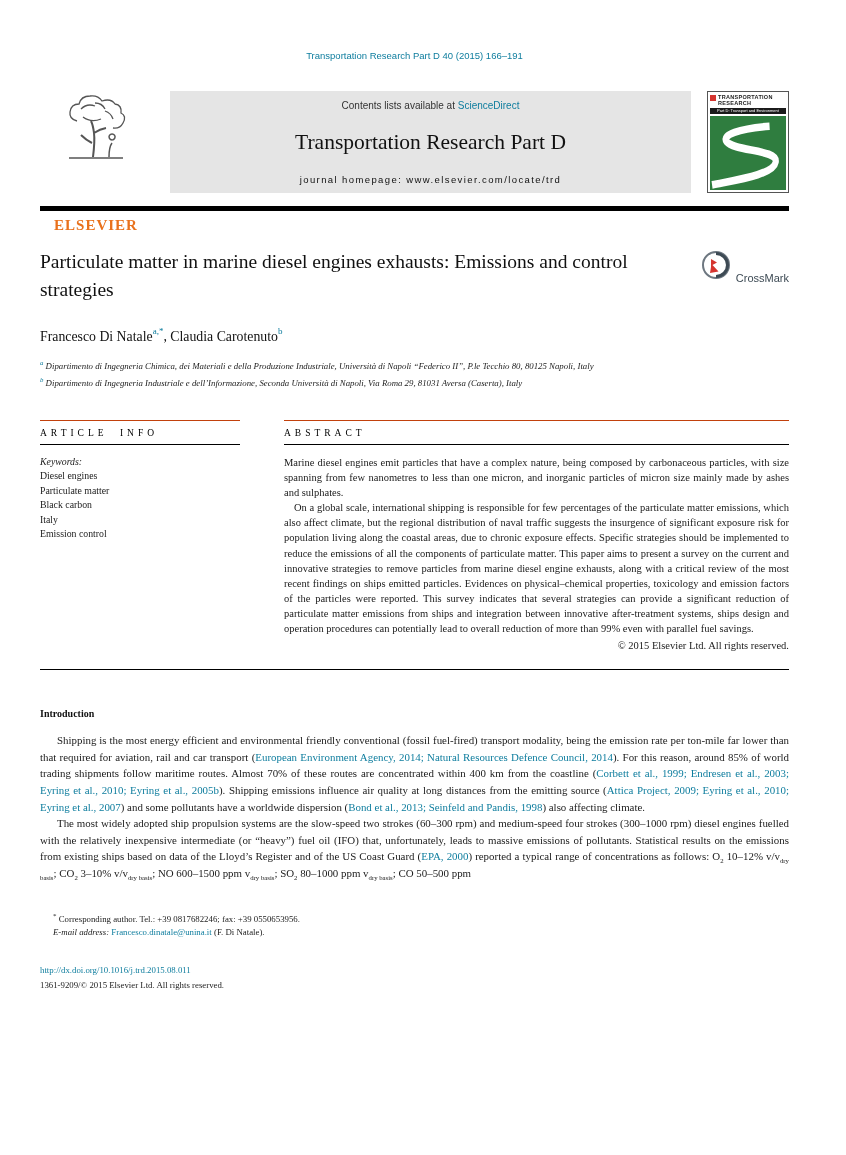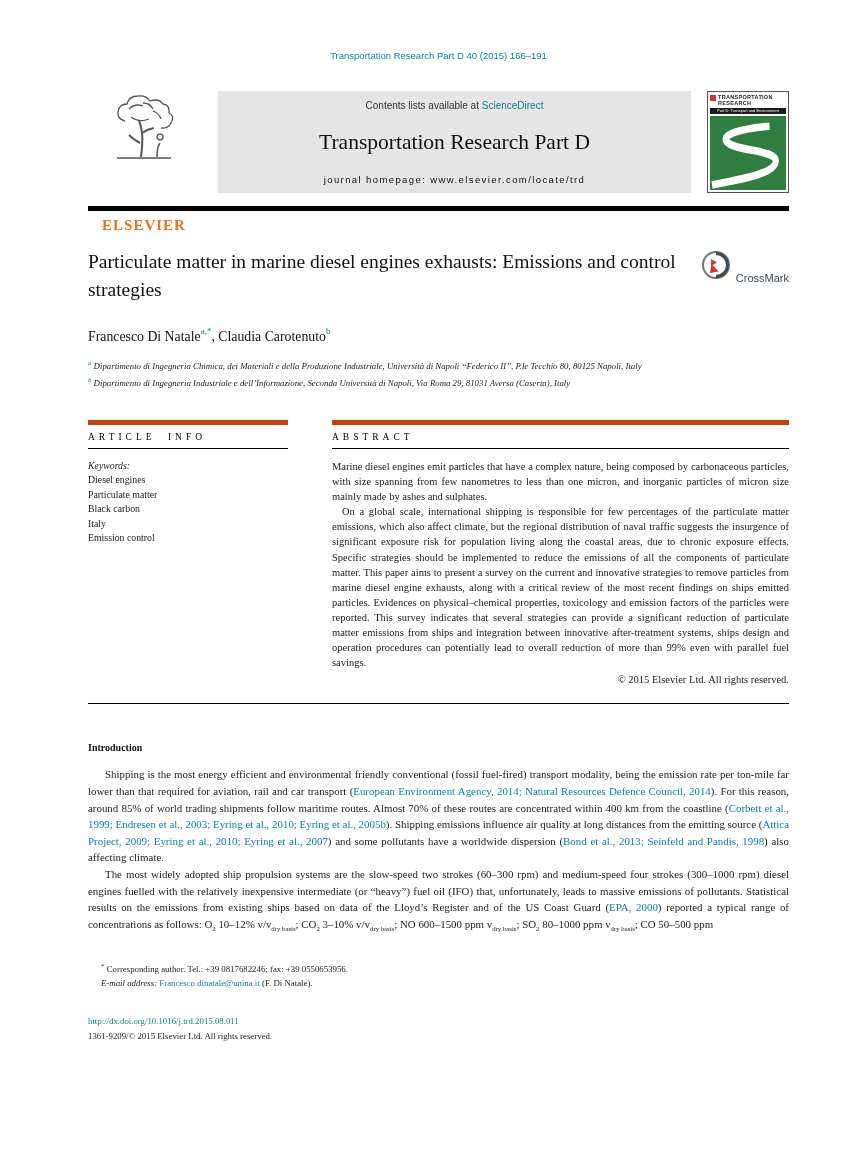--- a/index.html
+++ b/index.html
@@ -7,21 +7,21 @@
     --elsevier-orange:#e9711c;
     --header-gray:#e5e5e5;
     --cover-green:#2f7d3f;
     --crossmark-red:#d5342f;
   }
   html,body{margin:0;padding:0;background:#fff;}
   .page{
     position:relative;width:846px;height:1155px;background:#fff;overflow:hidden;
     font-family:"Liberation Serif",serif;color:#1a1a1a;
   }
-  .content{padding:0 57px 0 88px;}
+  .content{padding:0 57px 0 40px;}
   .link{color:var(--link);}
   
   .journal-ref{
     padding-top:50px;text-align:center;font-family:"Liberation Sans",sans-serif;
     font-size:9.5px;color:var(--link);
   }
   
   .masthead{display:flex;align-items:stretch;margin-top:30px;height:102px;}
   .elsevier-box{width:112px;margin-right:18px;display:flex;flex-direction:column;align-items:center;justify-content:space-between;gap:48px;}
   .elsevier-word{font-family:"Liberation Serif",serif;font-weight:bold;font-size:15px;letter-spacing:1px;color:var(--elsevier-orange);}
@@ -43,21 +43,21 @@
   .crossmark{position:absolute;top:2px;right:0;display:flex;align-items:flex-end;gap:5px;}
   .crossmark-text{font-family:"Liberation Sans",sans-serif;font-size:11px;color:#3d4a54;}
   
   .authors{margin-top:23px;font-size:13.8px;color:#111;}
   .authors sup{font-size:9px;position:relative;top:-1px;}
   .affiliations{margin-top:12px;font-size:8.8px;font-style:italic;line-height:14px;color:#222;}
   .affil sup{color:var(--link);font-size:6.8px;}
   
   .info-abstract{display:grid;grid-template-columns:200px 1fr;column-gap:44px;margin-top:30px;}
   .col-head{
-    border-top:5px solid #c2410c;border-bottom:1px solid #000;
+    border-top:1px solid #c2410c;border-bottom:1px solid #000;
     padding:7px 0 6px;font-size:9.5px;letter-spacing:4px;word-spacing:6px;text-transform:uppercase;color:#000;
   }
   .keywords{padding-top:10px;font-size:9.8px;line-height:14.5px;}
   .kw-label{font-style:italic;}
   .abstract-body{padding-top:10px;font-size:10.5px;line-height:15.1px;text-align:justify;}
   .abstract-body p{margin:0;}
   .abstract-body p.indent{text-indent:10px;}
   .copyright{text-align:right;margin-top:2px;}
   .grid-bottom-rule{grid-column:1 / -1;border-top:1px solid #000;margin-top:16px;}
   

